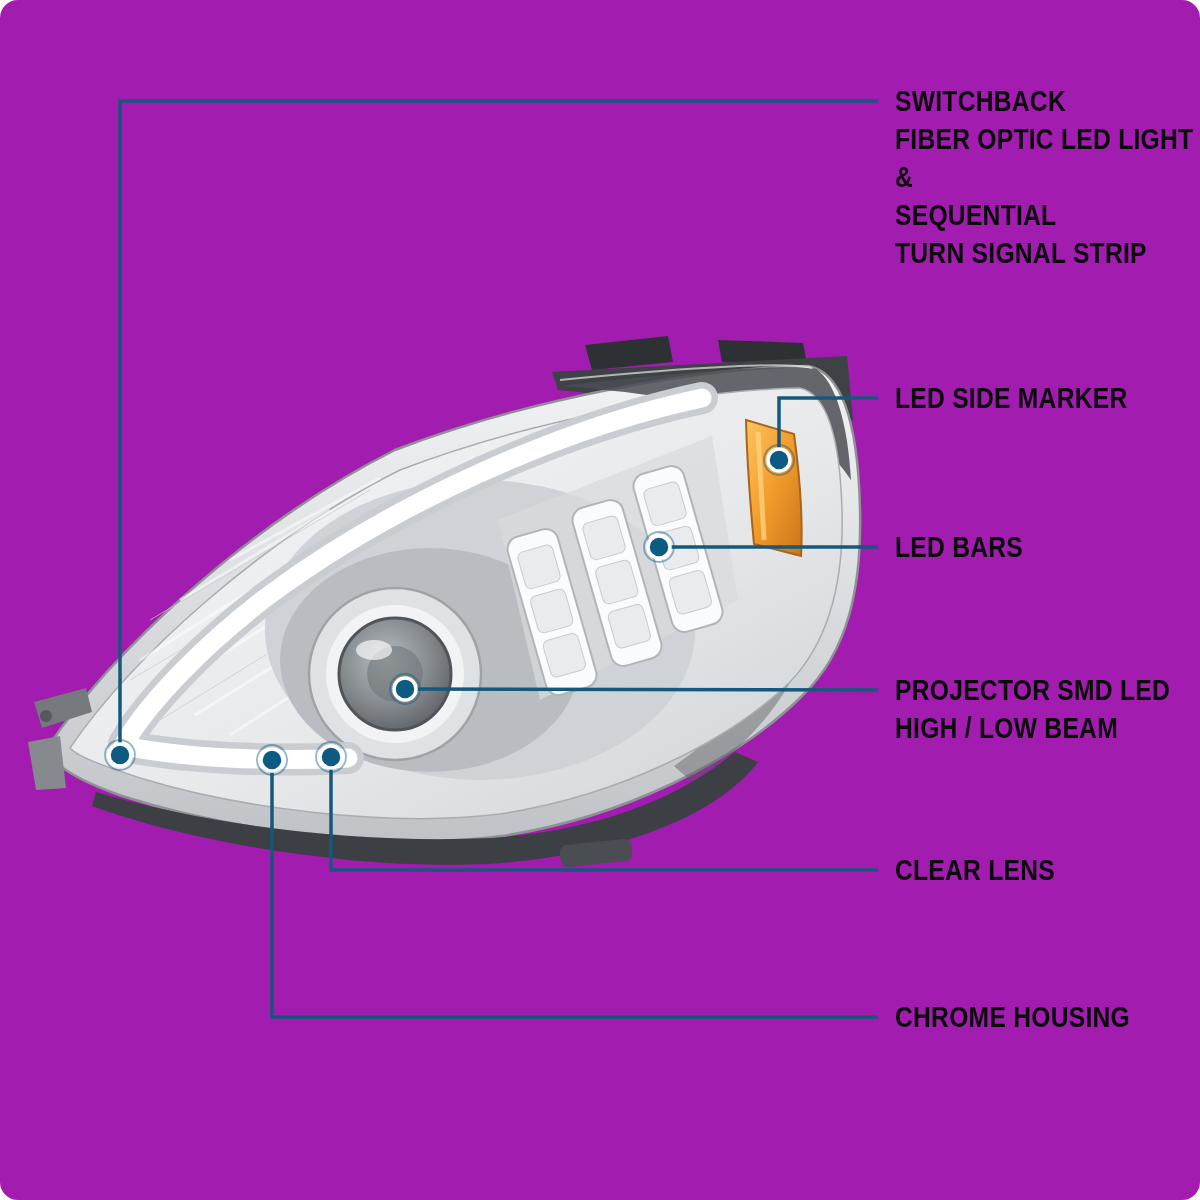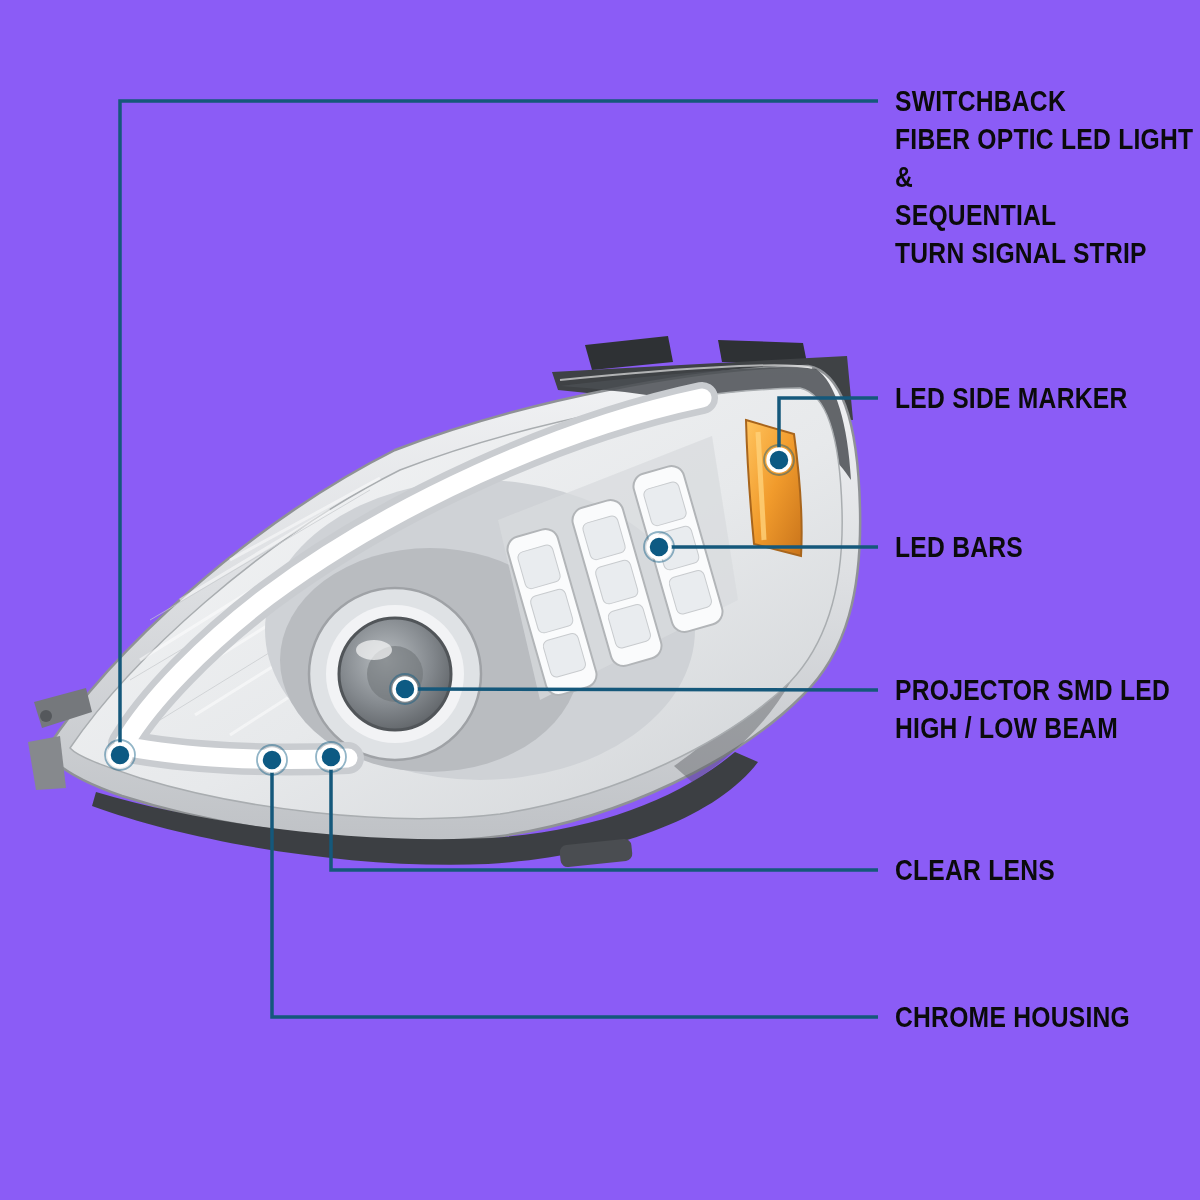--- a/index.html
+++ b/index.html
@@ -1,21 +1,22 @@
 <!DOCTYPE html>
 <html style="--line: #15587b; --dot: #0d5a83; --text: #0b0b0c; --amber: #f19b2c;"><head>
 <meta charset="utf-8">
 <style>
   :root{
     --line:#15587b; --dot:#0d5a83; --text:#0b0b0c; --amber:#f19b2c;
   }
   html,body{margin:0;padding:0;background:#ffffff;}
   #canvas{
-    position:relative;width:1200px;height:1200px;background:#8b5cf6;overflow:hidden;
+    position:relative;width:1200px;height:1200px;background:#a21caf;overflow:hidden;
     font-family:"Liberation Sans",sans-serif;
+    border-radius:18px;
   }
   #art-svg{position:absolute;left:0;top:0;width:1200px;height:1200px;}
   .callout-label{
     position:absolute;
     font-weight:700;font-size:29px;line-height:38px;color:var(--text);
     transform:scaleX(.85);transform-origin:left top;
     white-space:nowrap;letter-spacing:.3px;
   }
   .callout-label span{display:block;}
   .lbl-switchback{left:895px;top:82px;}

